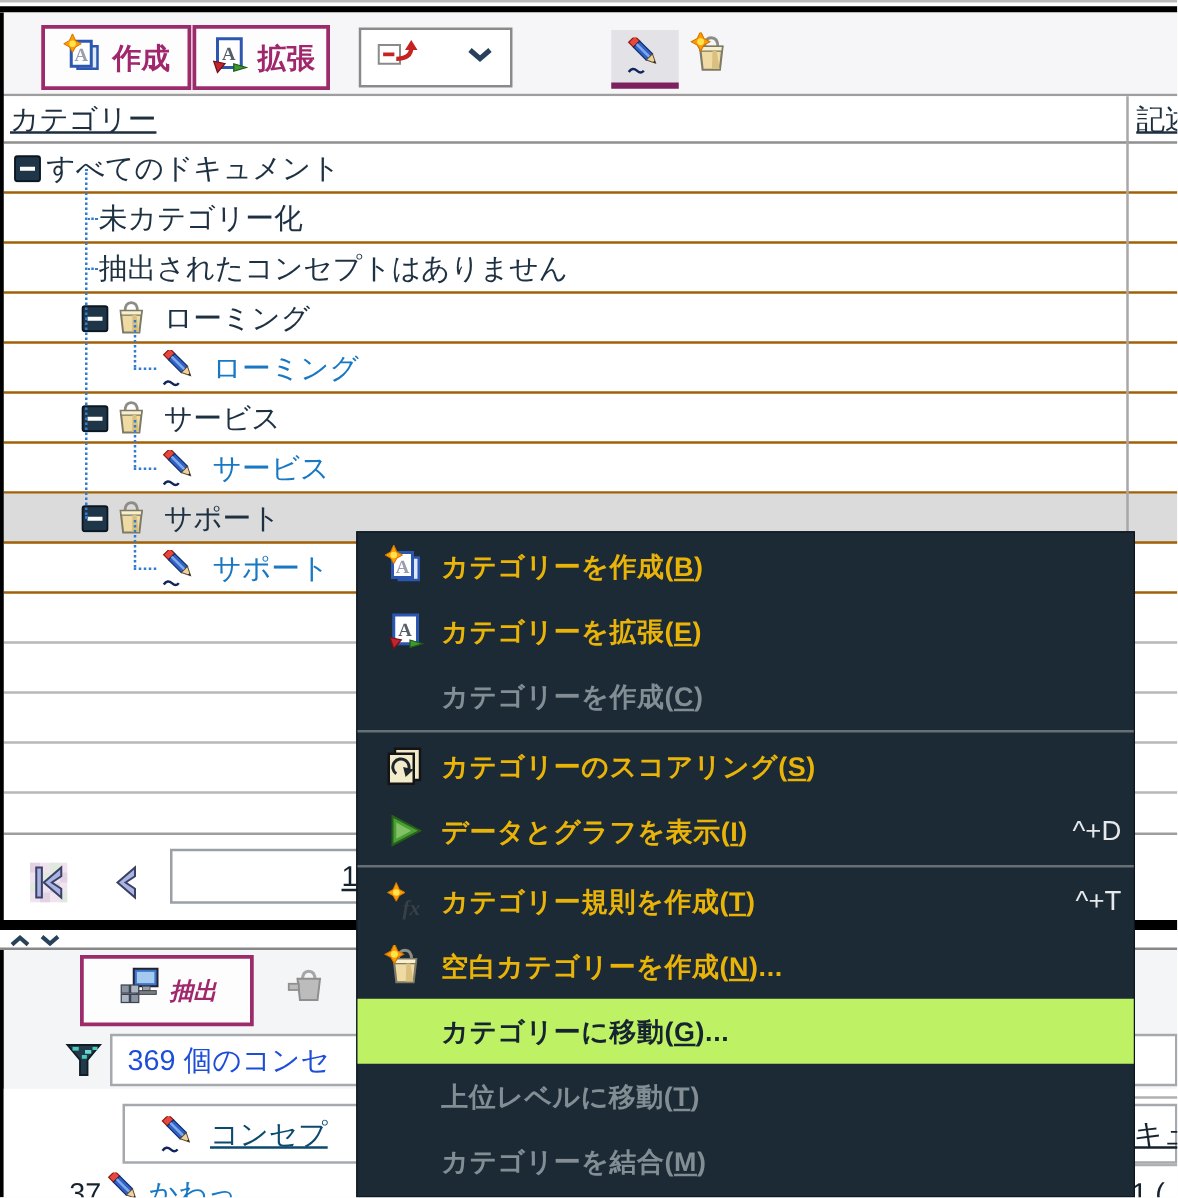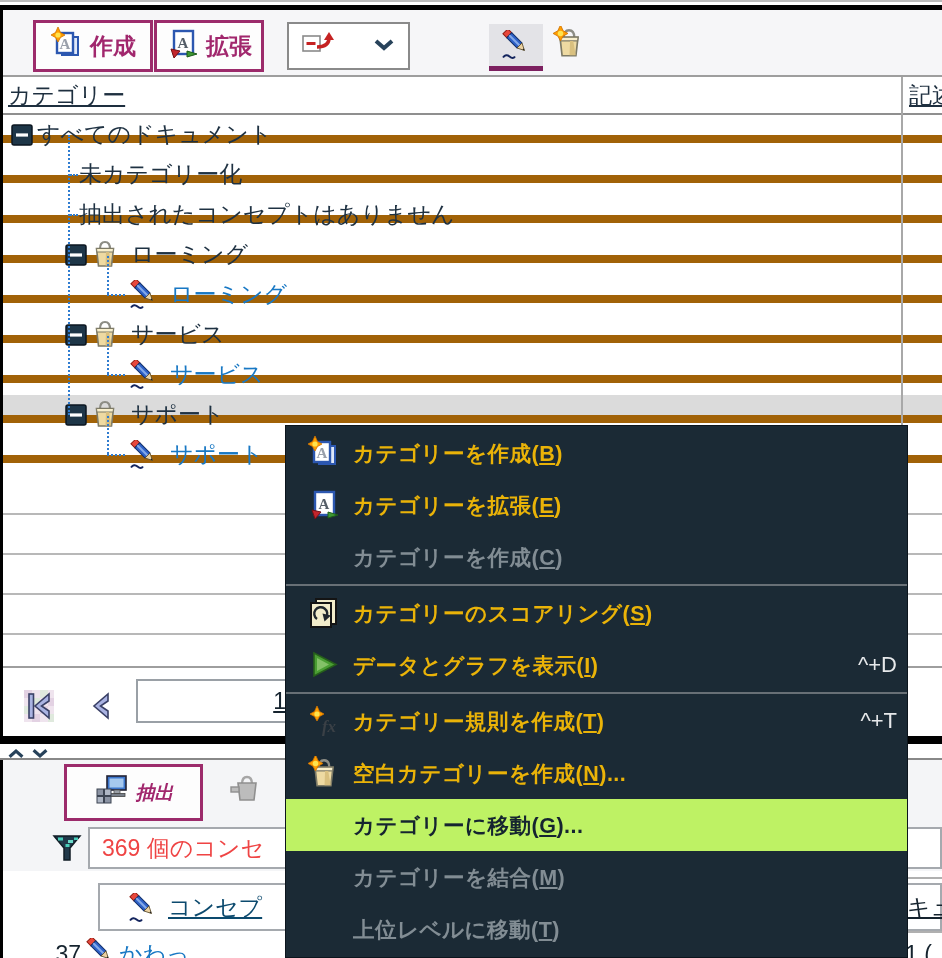--- a/index.html
+++ b/index.html
@@ -4,21 +4,21 @@
 <style>
   html,body{margin:0;padding:0;background:#fff;}
   #screen{position:relative;width:942px;height:958px;overflow:hidden;background:#fff;
           font-family:"Liberation Sans","DejaVu Sans",sans-serif;color:#1e3142;}
   .abs{position:absolute;text-decoration:underline;}
   
   .tb-btn{position:absolute;background:#fdfdfd;border:3px solid #9c2b6b;display:flex;align-items:center;justify-content:center;gap:6px;box-sizing:border-box;}
   .tb-btn .lbl{color:#a1276d;font-weight:bold;font-size:23px;}
   .dropdown{position:absolute;background:#fff;border:2px solid #8a8a8a;display:flex;align-items:center;box-sizing:border-box;}
   
-  .tree-row{position:absolute;left:3px;width:939px;height:28px;border-bottom:8px solid #a16207;box-sizing:border-box;}
+  .tree-row{position:absolute;left:3px;width:939px;height:40px;border-bottom:2px solid #a16207;box-sizing:border-box;}
   .tree-row.selected{background:#dbdbdb;}
   .tree-label{position:absolute;top:0;line-height:38px;font-size:23px;white-space:nowrap;}
   .tree-label.link{color:#1878c4;}
   .dv{position:absolute;border-left:2px dotted #2f7cd0;width:0;}
   .dh{position:absolute;border-top:2px dotted #2f7cd0;height:0;}
   .rowline{position:absolute;left:3px;width:939px;height:40px;border-bottom:2px solid #b8b8b8;box-sizing:border-box;}
   
   #context-menu{position:absolute;left:285px;top:425px;width:623px;height:533px;background:#1b2a35;border:1px solid #0c151d;box-sizing:border-box;z-index:50;padding-top:1px;}
   .menu-item{height:52px;display:flex;align-items:center;padding-left:17px;}
   .menu-item .mi-icon{width:42px;height:40px;display:flex;align-items:center;justify-content:center;margin-right:8px;flex:0 0 42px;}
@@ -260,21 +260,21 @@
         </svg></span>
     <span class="lbl" style="font-size:19px;font-style:italic;">抽出</span>
   </div>
   <div class="abs" style="left:228px;top:772px;"><span id="ic-can"><svg width="38" height="34" viewBox="0 0 38 34">
    <path d="M14 12 Q14 5 19 5 Q24 5 24 12" fill="none" stroke="#a6a6a6" stroke-width="2.4"></path>
    <path d="M10 11 L28 11 L26 28 L12 28 Z" fill="#bcbcbc" stroke="#8f8f8f" stroke-width="1.6"></path>
    <rect x="3" y="15" width="8" height="5" fill="#bcbcbc" stroke="#8f8f8f" stroke-width="1.4"></rect>
         </svg></span></div>
 
   <div class="cellbox" style="left:88px;top:827px;width:854px;height:42px;">
-    <span style="position:absolute;left:12px;top:0;line-height:38px;font-size:23px;color:#ef4444;white-space:nowrap;">369 個のコンセ</span>
+    <span style="position:absolute;left:12px;top:0;line-height:38px;font-size:23px;color:#1d4ed8;white-space:nowrap;">369 個のコンセ</span>
   </div>
   <div class="abs" style="left:52px;top:833px;"><span id="ic-funnel"><svg width="30" height="30" viewBox="0 0 30 30">
    <polygon points="2,3 28,3 18,15 18,27 12,27 12,15" fill="#21394a" stroke="#101d26" stroke-width="1.5"></polygon>
    <rect x="6" y="4.5" width="5" height="3" fill="#49cdb9"></rect>
           <rect x="16" y="7" width="5" height="3" fill="#6ad9c9"></rect>
    <rect x="22" y="4.5" width="4" height="2.5" fill="#49cdb9"></rect>
           <rect x="13.5" y="11" width="4" height="3" fill="#49cdb9"></rect>
         </svg></span></div>
 
   <div class="abs" style="left:3px;top:871px;width:939px;height:87px;background:#fff;"></div>
@@ -387,21 +387,21 @@
           </svg>
         </span>
         <span class="mi-label"><span>空白カテゴリーを作成(</span><span class="mn">N</span><span>)...</span></span>
       </div>
       <div class="menu-item highlighted">
         <span class="mi-icon"></span>
         <span class="mi-label"><span>カテゴリーに移動(</span><span class="mn">G</span><span>)...</span></span>
       </div>
       <div class="menu-item disabled">
         <span class="mi-icon"></span>
-        <span class="mi-label"><span>カテゴリーを結合(</span><span class="mn">M</span><span>)</span></span>
+        <span class="mi-label"><span>上位レベルに移動(</span><span class="mn">T</span><span>)</span></span>
       </div>
       <div class="menu-item disabled">
         <span class="mi-icon"></span>
-        <span class="mi-label"><span>上位レベルに移動(</span><span class="mn">T</span><span>)</span></span>
+        <span class="mi-label"><span>カテゴリーを結合(</span><span class="mn">M</span><span>)</span></span>
       </div>
     </div>
 
 </div>
 
 </body></html>

